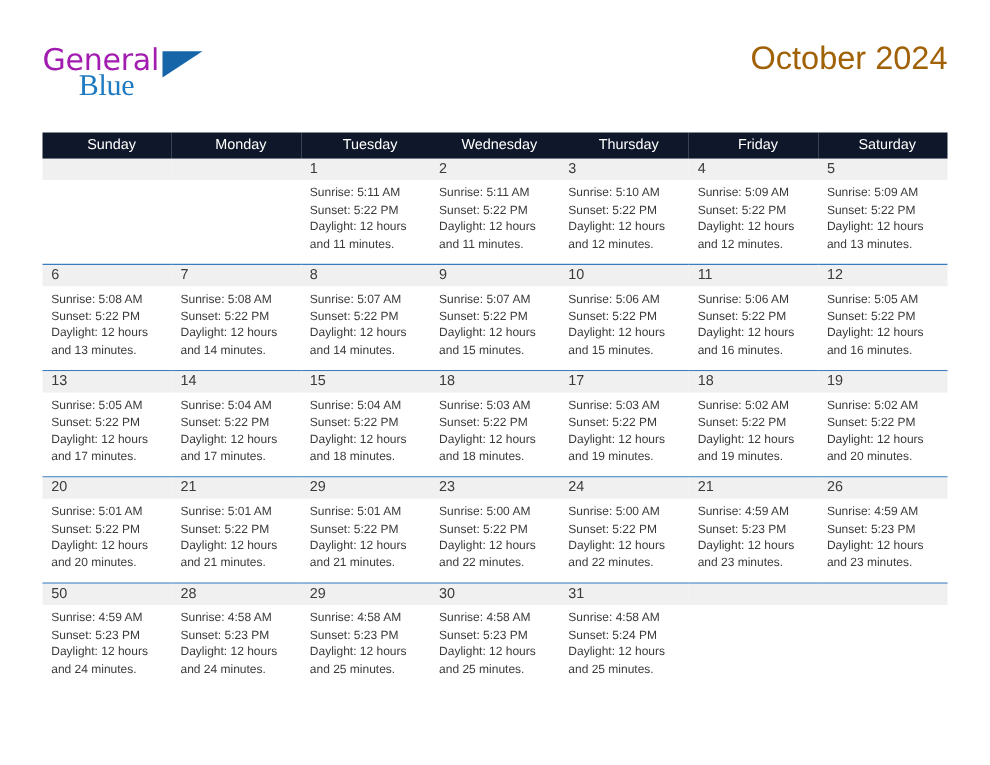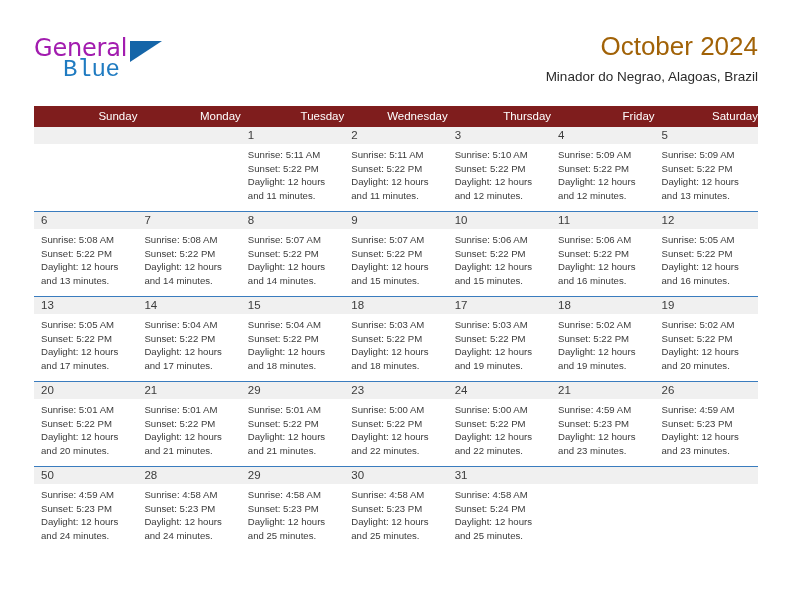--- a/index.html
+++ b/index.html
@@ -46,21 +46,21 @@
     font-family: "DejaVu Sans", sans-serif;
     font-weight: 400;
   }
   .logo-blue {
     position: absolute;
     left: 29px;
     top: 22px;
     font-size: 24px;
     letter-spacing: -0.2px;
     color: #1f7bc1;
-    font-family: Liberation Mono, monospace;
+    font-family: Liberation Serif, serif;
     font-weight: 400;
   }
   .logo-triangle {
     position: absolute;
     left: 96px;
     top: 7px;
     width: 0;
     height: 0;
     border-left: 32px solid #1565a8;
     border-bottom: 21px solid transparent;
@@ -91,25 +91,25 @@
   
   .calendar {
     position: absolute;
     left: 34px;
     top: 106px;
     width: 724px;
     border-collapse: collapse;
     table-layout: fixed;
   }
   .calendar th {
-    background: #7f1d1d;
+    background: #0f172a;
     color: #ffffff;
     font-size: 11.5px;
     font-weight: 400;
-    text-align: right;
+    text-align: center;
     padding: 4px 0 4px 7px;
     height: 13px;
     line-height: 13px;
   }
   .calendar td {
     vertical-align: top;
     padding: 0;
     width: 103.43px;
     border-top: 1px solid #3a7cbe;
   }
@@ -152,21 +152,20 @@
 <div class="page">
 
   <div class="header">
     <div class="logo">
       <span class="logo-general">General</span>
       <span class="logo-triangle"></span>
       <span class="logo-blue">Blue</span>
     </div>
     <div class="title-block">
       <div class="cal-title">October 2024</div>
-      <div class="cal-subtitle">Minador do Negrao, Alagoas, Brazil</div>
     </div>
   </div>
 
   <table class="calendar">
     <thead>
       <tr>
         <th>Sunday</th>
         <th>Monday</th>
         <th>Tuesday</th>
         <th>Wednesday</th>

